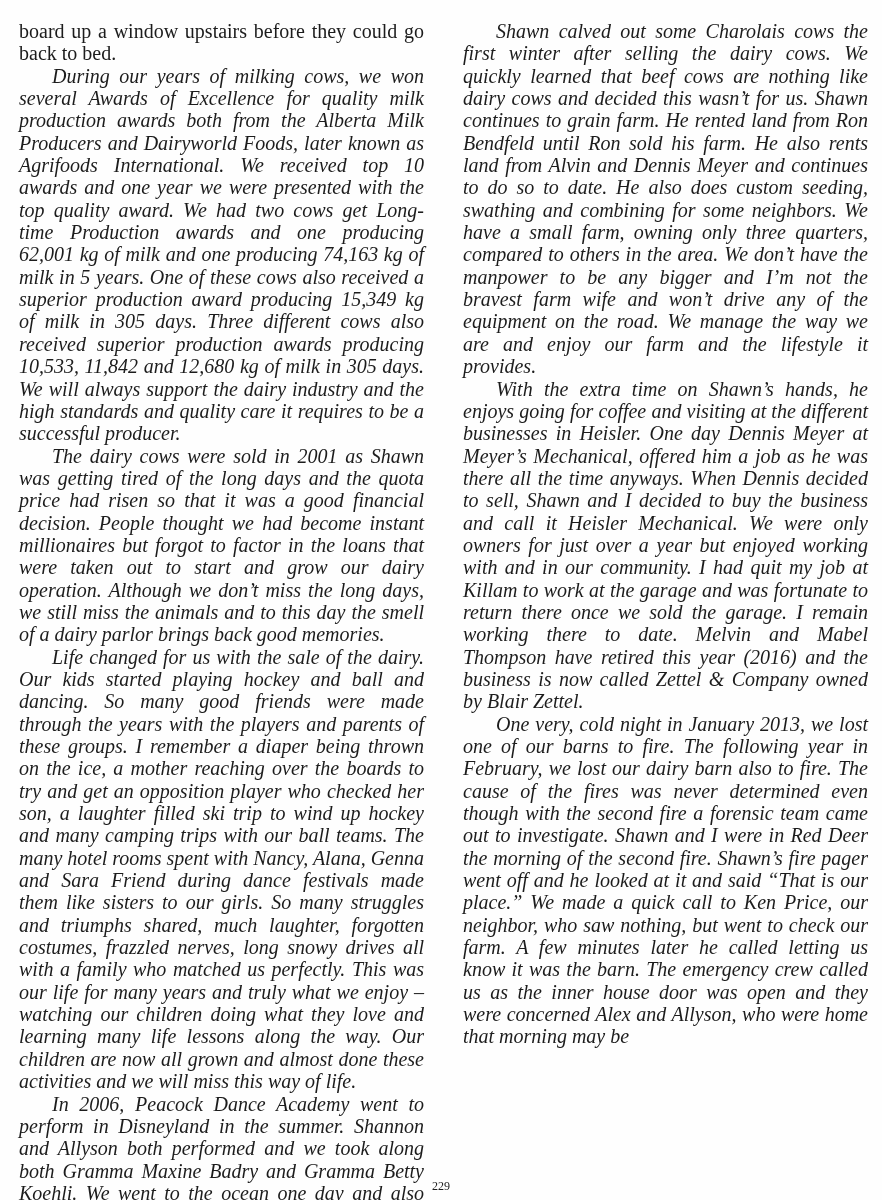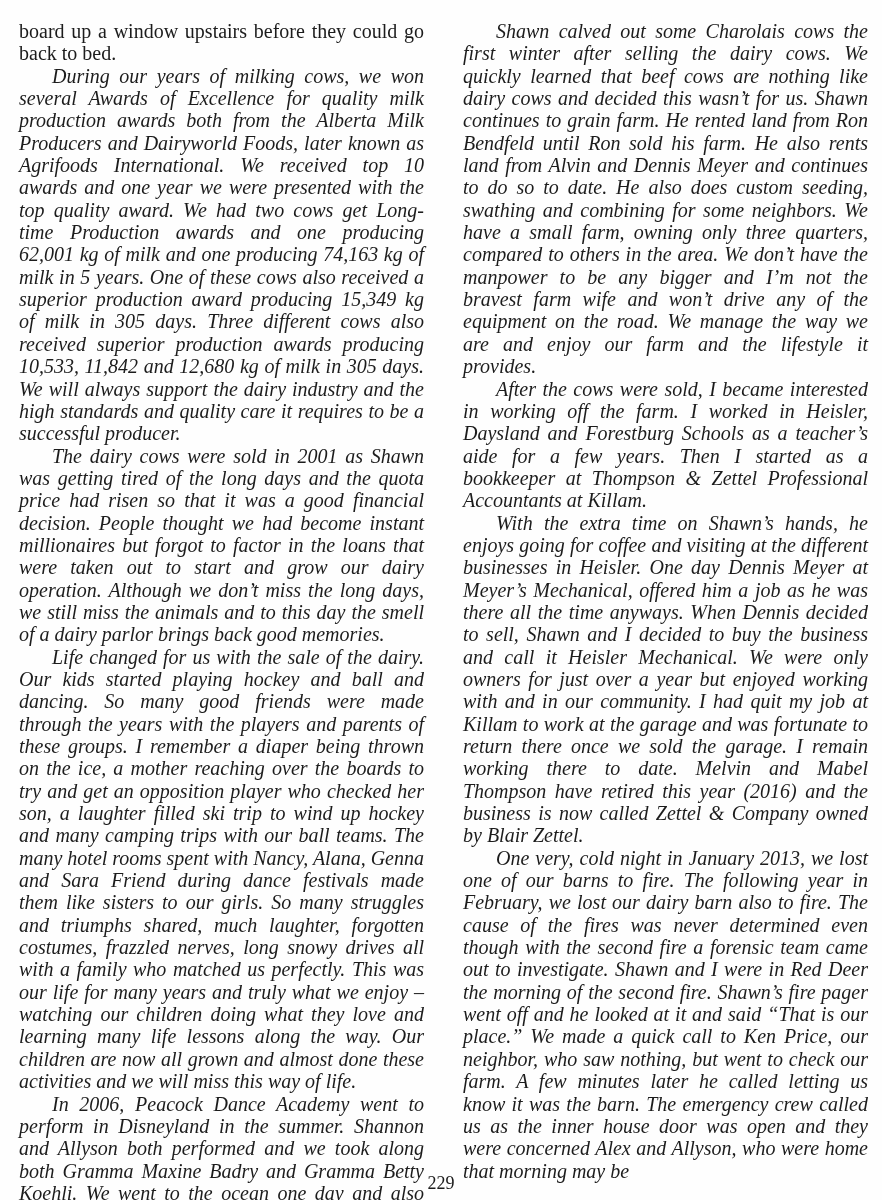--- a/index.html
+++ b/index.html
@@ -34,37 +34,36 @@
     -webkit-hyphens: auto;
   }
   .para { margin: 0; padding: 0; }
   .para.indent { text-indent: 33px; font-style: italic; }
   .page-number {
     position: absolute;
     bottom: 6px;
     left: 0;
     width: 100%;
     text-align: center;
-    font-size: 18px;
+    font-size: 12px;
     color: #1c1c1c;
   }
 </style>
 </head>
 <body>
 
 <div class="page">
   <div class="columns">
     <div class="column">
         <p class="para">board up a window upstairs before they could go back to bed.</p>
         <p class="para indent">During our years of milking cows, we won several Awards of Excellence for quality milk production awards both from the Alberta Milk Producers and Dairyworld Foods, later known as Agrifoods International. We received top 10 awards and one year we were presented with the top quality award. We had two cows get Long-time Production awards and one producing 62,001 kg of milk and one producing 74,163 kg of milk in 5 years. One of these cows also received a superior production award producing 15,349 kg of milk in 305 days. Three different cows also received superior production awards producing 10,533, 11,842 and 12,680 kg of milk in 305 days. We will always support the dairy industry and the high standards and quality care it requires to be a successful producer.</p>
         <p class="para indent">The dairy cows were sold in 2001 as Shawn was getting tired of the long days and the quota price had risen so that it was a good financial decision. People thought we had become instant millionaires but forgot to factor in the loans that were taken out to start and grow our dairy operation. Although we don’t miss the long days, we still miss the animals and to this day the smell of a dairy parlor brings back good memories.</p>
         <p class="para indent">Life changed for us with the sale of the dairy. Our kids started playing hockey and ball and dancing. So many good friends were made through the years with the players and parents of these groups. I remember a diaper being thrown on the ice, a mother reaching over the boards to try and get an opposition player who checked her son, a laughter filled ski trip to wind up hockey and many camping trips with our ball teams. The many hotel rooms spent with Nancy, Alana, Genna and Sara Friend during dance festivals made them like sisters to our girls. So many struggles and triumphs shared, much laughter, forgotten costumes, frazzled nerves, long snowy drives all with a family who matched us perfectly. This was our life for many years and truly what we enjoy – watching our children doing what they love and learning many life lessons along the way. Our children are now all grown and almost done these activities and we will miss this way of life.</p>
         <p class="para indent">In 2006, Peacock Dance Academy went to perform in Disneyland in the summer. Shannon and Allyson both performed and we took along both Gramma Maxine Badry and Gramma Betty Koehli. We went to the ocean one day and also took</p>
       </div>
     <div class="column">
         <p class="para indent">Shawn calved out some Charolais cows the first winter after selling the dairy cows. We quickly learned that beef cows are nothing like dairy cows and decided this wasn’t for us. Shawn continues to grain farm. He rented land from Ron Bendfeld until Ron sold his farm. He also rents land from Alvin and Dennis Meyer and continues to do so to date. He also does custom seeding, swathing and combining for some neighbors. We have a small farm, owning only three quarters, compared to others in the area. We don’t have the manpower to be any bigger and I’m not the bravest farm wife and won’t drive any of the equipment on the road. We manage the way we are and enjoy our farm and the lifestyle it provides.</p>
-        <p class="para indent">After the cows were sold, I became interested in working off the farm. I worked in Heisler, Daysland and Forestburg Schools as a teacher’s aide for a few years. Then I started as a bookkeeper at Thompson &amp; Zettel Professional Accountants at Killam.</p>
         <p class="para indent">With the extra time on Shawn’s hands, he enjoys going for coffee and visiting at the different businesses in Heisler. One day Dennis Meyer at Meyer’s Mechanical, offered him a job as he was there all the time anyways. When Dennis decided to sell, Shawn and I decided to buy the business and call it Heisler Mechanical. We were only owners for just over a year but enjoyed working with and in our community. I had quit my job at Killam to work at the garage and was fortunate to return there once we sold the garage. I remain working there to date. Melvin and Mabel Thompson have retired this year (2016) and the business is now called Zettel &amp; Company owned by Blair Zettel.</p>
         <p class="para indent">One very, cold night in January 2013, we lost one of our barns to fire. The following year in February, we lost our dairy barn also to fire. The cause of the fires was never determined even though with the second fire a forensic team came out to investigate. Shawn and I were in Red Deer the morning of the second fire. Shawn’s fire pager went off and he looked at it and said “That is our place.” We made a quick call to Ken Price, our neighbor, who saw nothing, but went to check our farm. A few minutes later he called letting us know it was the barn. The emergency crew called us as the inner house door was open and they were concerned Alex and Allyson, who were home that morning may be</p>
       </div>
   </div>
   <div class="page-number">229</div>
 </div>
 
 </body></html>

